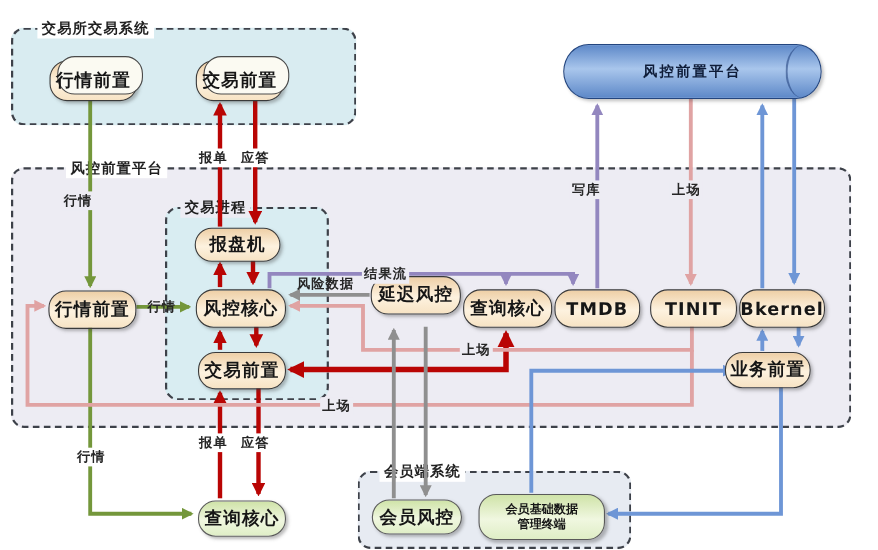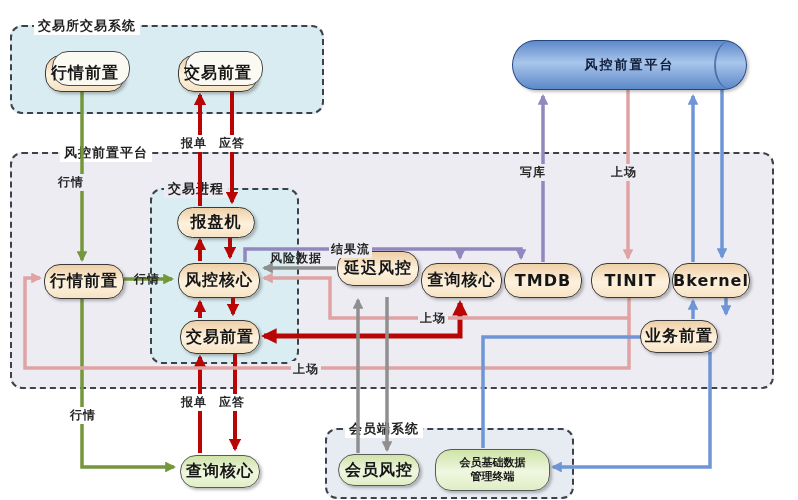--- a/index.html
+++ b/index.html
@@ -33,21 +33,21 @@
   #n-ext{left:178px;top:55px;width:78px;height:35px;}
   #n-order{left:177px;top:207px;width:76px;height:29px;}
   #n-risk{left:178px;top:263px;width:80px;height:33px;}
   #n-trade{left:180px;top:320px;width:78px;height:32px;}
   #n-quote{left:44px;top:264px;width:78px;height:33px;}
   #n-delay{left:337px;top:251px;width:80px;height:33px;}
   #n-query{left:421px;top:263px;width:79px;height:33px;}
   #n-tmdb{left:504px;top:263px;width:76px;height:33px;}
   #n-tinit{left:591px;top:263px;width:77px;height:33px;}
   #n-bkernel{left:672px;top:263px;width:76px;height:33px;}
-  #n-biz{left:640px;top:320px;width:76px;height:31px;}
+  #n-biz{left:659px;top:320px;width:76px;height:31px;}
   #n-client{left:180px;top:455px;width:78px;height:31px;}
   #n-mrisk{left:338px;top:454px;width:80px;height:30px;}
   #n-mterm{left:435px;top:449px;width:113px;height:40px;font-size:11px;line-height:1.25;letter-spacing:0;}
   #n-db{
     position:absolute;left:512px;top:40px;width:233px;height:48px;z-index:3;
     display:flex;align-items:center;justify-content:center;
     background:linear-gradient(180deg,#5d88c8 0%,#a9c6ec 45%,#5d88c8 100%);
     border:1px solid #23457e;border-radius:24px/26px;font-weight:bold;font-size:13px;color:#0e1c38;
     letter-spacing:2px;box-shadow:2px 2px 3px rgba(60,60,60,.3);
   }

